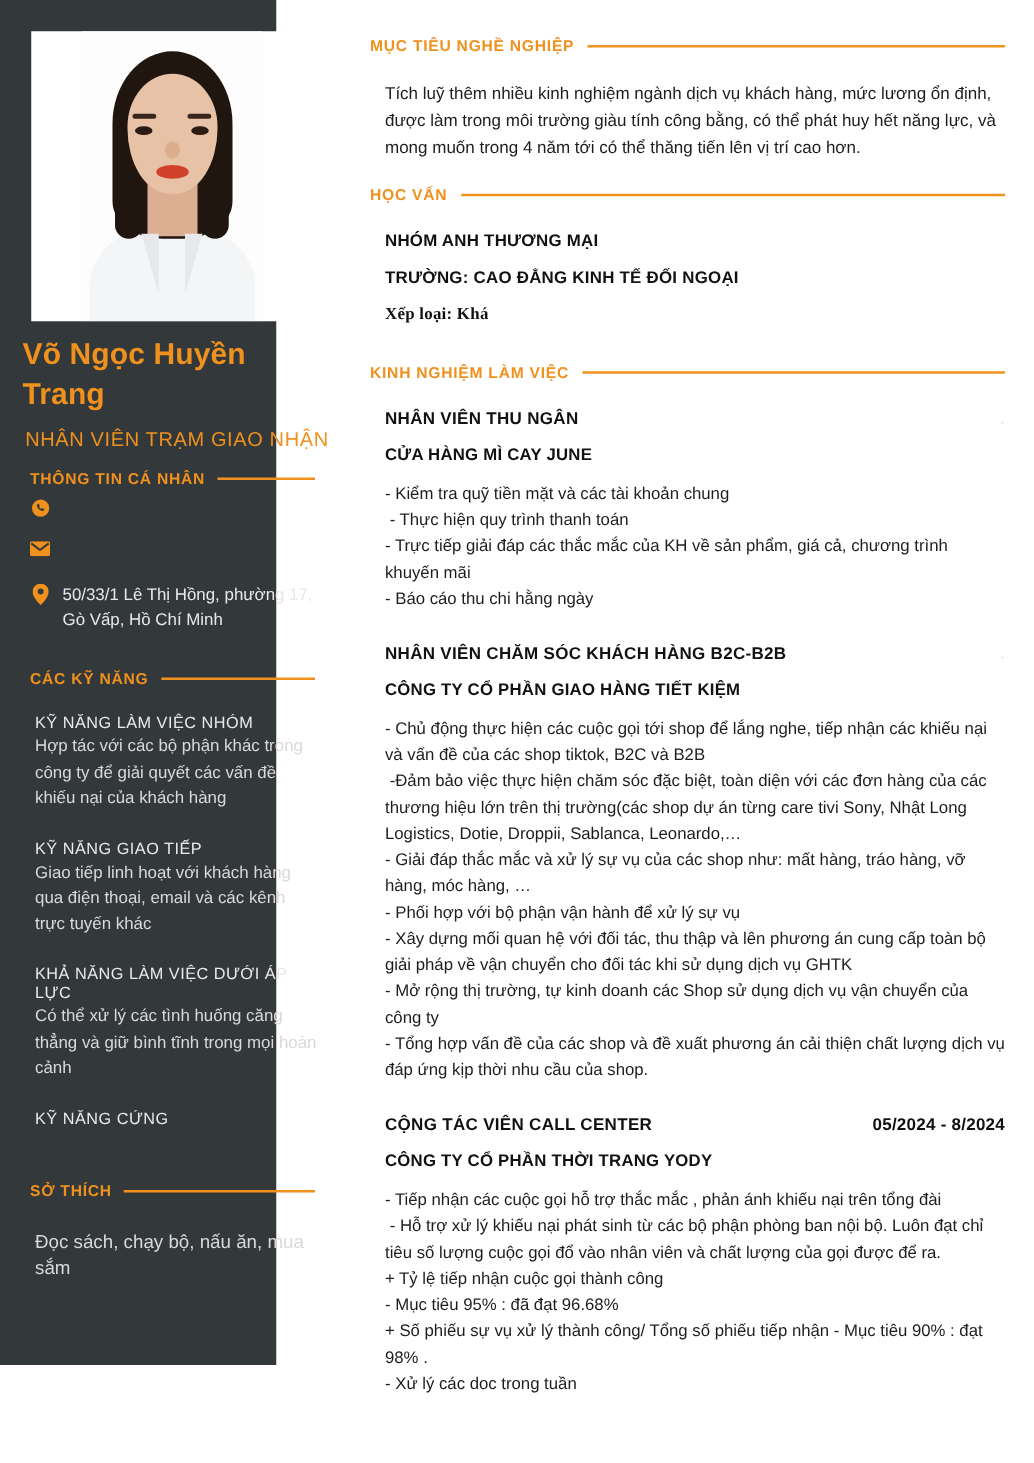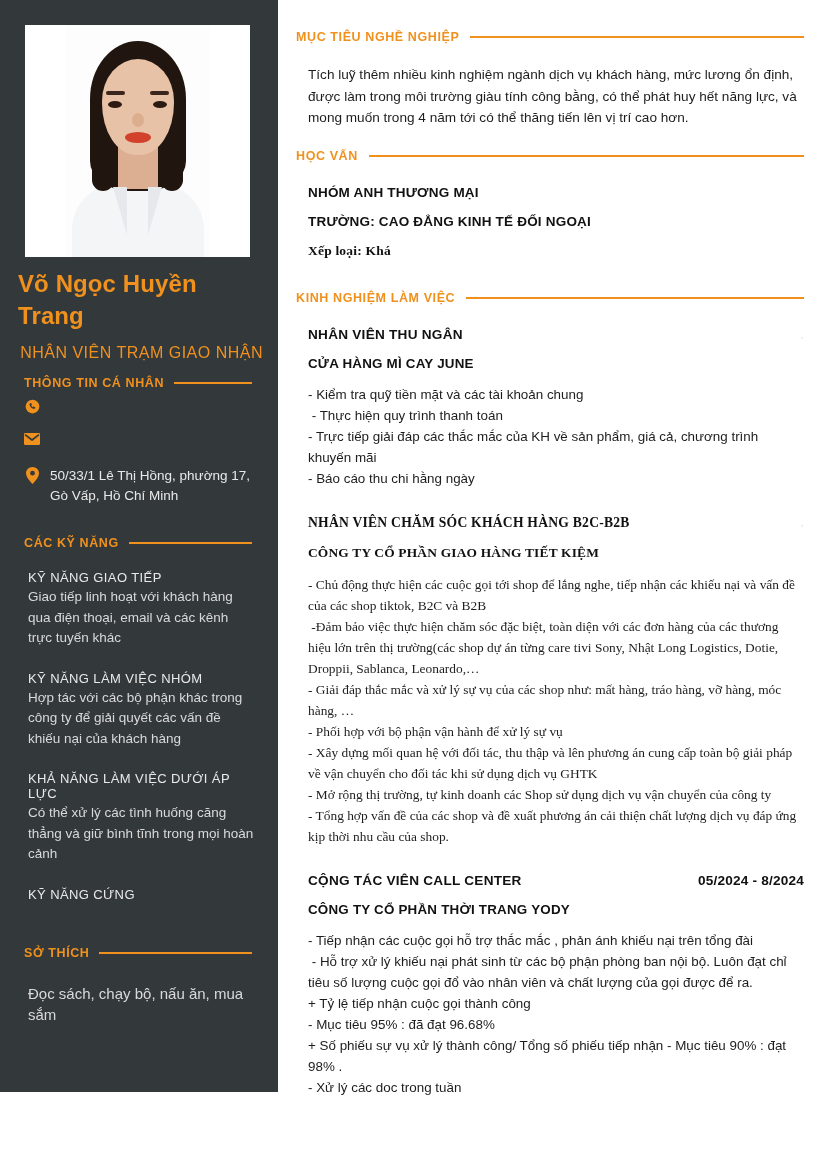--- a/index.html
+++ b/index.html
@@ -13,21 +13,21 @@
     position: relative;
     font-family: "Liberation Sans", sans-serif;
     overflow: hidden;
   }
 
   
   #sidebar {
     position: absolute;
     left: 0;
     top: 0;
-    width: 278px;
+    width: 221px;
     height: 1092px;
     background: #33393b;
     box-sizing: border-box;
   }
 
   .photo-frame {
     position: absolute;
     left: 25px;
     top: 25px;
     width: 225px;
@@ -340,21 +340,21 @@
   
   #sec-objective { position: absolute; left: 0; top: 30px;  width: 508px; }
   #sec-education { position: absolute; left: 0; top: 149px; width: 508px; }
   #sec-experience{ position: absolute; left: 0; top: 291px; width: 508px; }
 
   #sec-objective .sec-body { margin-top: 20px; }
   #sec-education .sec-body { margin-top: 22px; }
   #sec-experience .sec-body { margin-top: 22px; }
 
   #job-0 { margin-bottom: 26px; }
-  #job-1 { margin-bottom: 26px; font-family: Liberation Serif, serif; }
+  #job-1 { margin-bottom: 26px; }
 </style>
 </head>
 <body>
 
 <div id="sidebar">
 
   <div class="photo-frame">
     <div class="photo-inner">
       <div class="ph-shirt"></div>
       <div class="ph-hair"></div>
@@ -413,26 +413,26 @@
     </div>
   </div>
 
   <div class="side-head" id="head-skills">
     <span>CÁC KỸ NĂNG</span>
     <span class="rule"></span>
   </div>
 
   <div class="skills-wrap">
     <div class="skill-block">
+      <div class="skill-title">KỸ NĂNG LÀM VIỆC NHÓM</div>
+      <div class="skill-desc">Hợp tác với các bộ phận khác trong công ty để giải quyết các vấn đề khiếu nại của khách hàng</div>
+    </div>
+    <div class="skill-block">
       <div class="skill-title">KỸ NĂNG GIAO TIẾP</div>
       <div class="skill-desc">Giao tiếp linh hoạt với khách hàng qua điện thoại, email và các kênh trực tuyến khác</div>
-    </div>
-    <div class="skill-block">
-      <div class="skill-title">KỸ NĂNG LÀM VIỆC NHÓM</div>
-      <div class="skill-desc">Hợp tác với các bộ phận khác trong công ty để giải quyết các vấn đề khiếu nại của khách hàng</div>
     </div>
     <div class="skill-block">
       <div class="skill-title">KHẢ NĂNG LÀM VIỆC DƯỚI ÁP LỰC</div>
       <div class="skill-desc">Có thể xử lý các tình huống căng thẳng và giữ bình tĩnh trong mọi hoàn cảnh</div>
     </div>
     <div class="skill-block">
       <div class="skill-title">KỸ NĂNG CỨNG</div>
     </div>
   </div>
 

